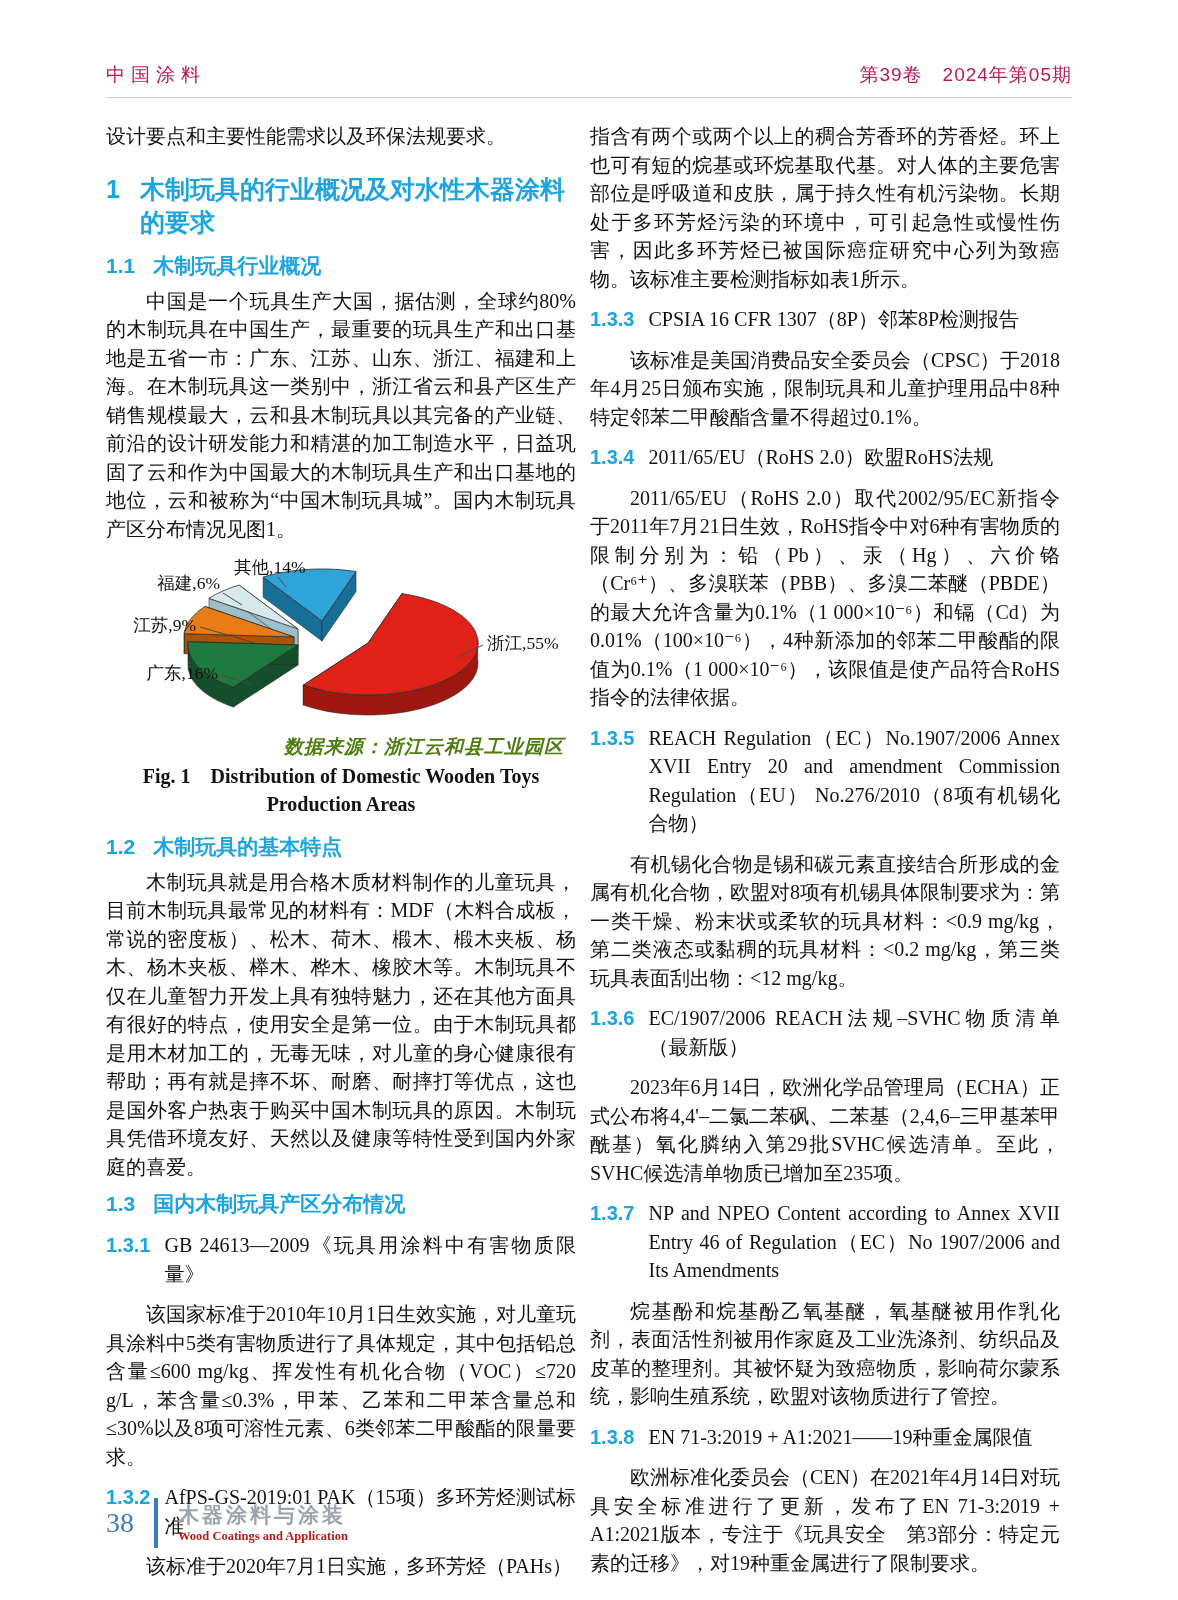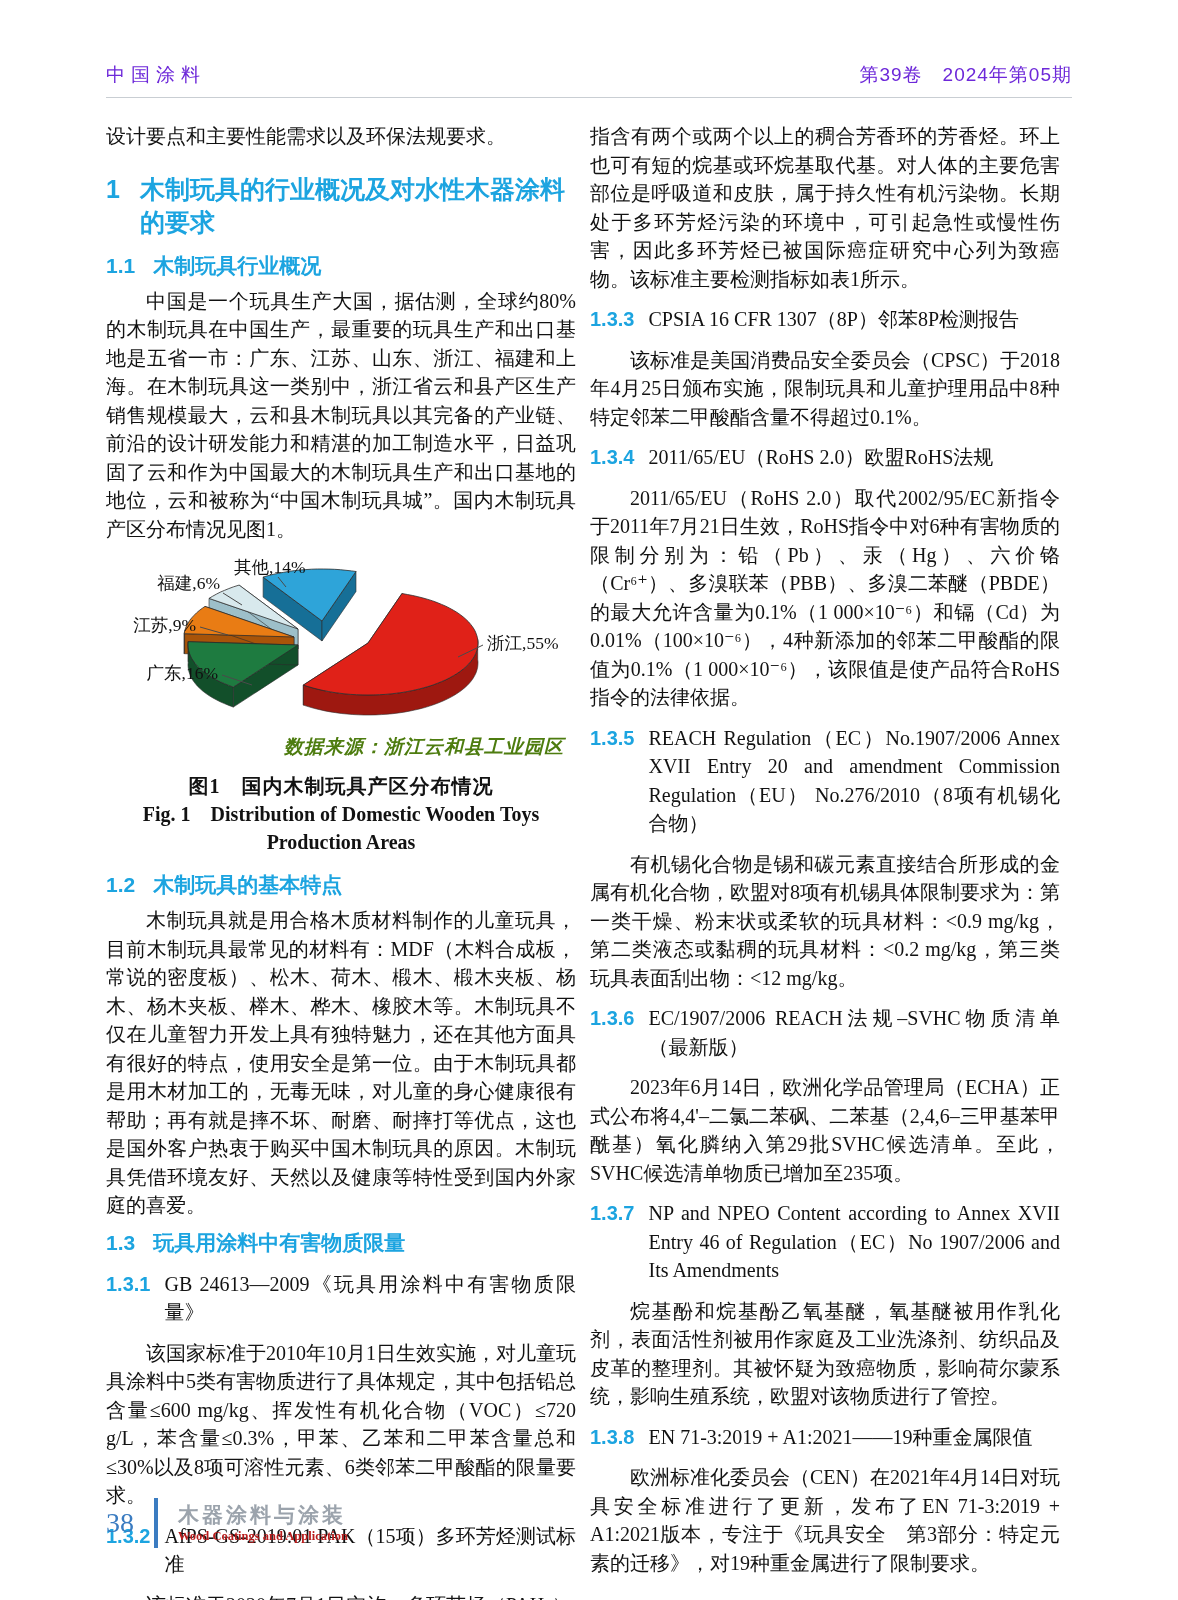--- a/index.html
+++ b/index.html
@@ -1,21 +1,21 @@
 <!DOCTYPE html>
 <html><head>
 <meta charset="utf-8">
 <style>
   html,body{margin:0;padding:0;background:#ffffff;}
   .page{position:relative;width:1178px;height:1600px;background:#fff;box-sizing:border-box;
         padding:62px 106px 0 106px;overflow:hidden;
         font-family:"Liberation Serif","DejaVu Serif",serif;color:#121212;}
   
   .hdr{display:flex;justify-content:space-between;align-items:flex-end;
-       color:#6d28d9;font-family:"Liberation Sans","DejaVu Sans",sans-serif;
+       color:#be185d;font-family:"Liberation Sans","DejaVu Sans",sans-serif;
        font-size:19px;padding-bottom:9px;border-bottom:1.5px solid #c9ced3;gap:43px;}
   .hdr .jn{letter-spacing:6px;}
   .hdr .iss{letter-spacing:1px;}
   
   .cols{display:flex;gap:14px;margin-top:24px;}
   .col{width:470px;font-size:20px;line-height:28.5px;text-align:justify;}
   .p{text-indent:2em;margin:0;}
   .pc{text-indent:0;margin:0;}
   .h1{display:flex;gap:20px;color:#1ca4e0;font-family:"Liberation Sans","DejaVu Sans",sans-serif;
       font-weight:700;font-size:25px;line-height:33px;margin:22px 0 12px;text-align:left;}
@@ -103,33 +103,32 @@
               <text x="112" y="122" text-anchor="end" font-size="17.5" fill="#111" font-family="&quot;Liberation Serif&quot;,&quot;DejaVu Serif&quot;,serif">广东,16%</text>
               <polyline points="94.0,70.0 122.0,78.0" fill="none" stroke="#4a4a4a" stroke-width="1"></polyline>
               <text x="90" y="74" text-anchor="end" font-size="17.5" fill="#111" font-family="&quot;Liberation Serif&quot;,&quot;DejaVu Serif&quot;,serif">江苏,9%</text>
               <polyline points="117.0,36.0 136.0,48.0" fill="none" stroke="#4a4a4a" stroke-width="1"></polyline>
               <text x="114" y="32" text-anchor="end" font-size="17.5" fill="#111" font-family="&quot;Liberation Serif&quot;,&quot;DejaVu Serif&quot;,serif">福建,6%</text>
               <polyline points="172.0,20.0 180.0,30.0" fill="none" stroke="#4a4a4a" stroke-width="1"></polyline>
               <text x="128" y="16" text-anchor="start" font-size="17.5" fill="#111" font-family="&quot;Liberation Serif&quot;,&quot;DejaVu Serif&quot;,serif">其他,14%</text>
             </svg>
           </div>
         <div class="src">数据来源：浙江云和县工业园区</div>
-        <div class="capzh">图1　国内木制玩具产区分布情况</div>
         <div class="capen">Fig. 1　Distribution of Domestic Wooden Toys Production Areas</div>
       </div>
 
       <div class="h2">
         <span>1.2</span>
         <span>木制玩具的基本特点</span>
       </div>
       <p class="p">木制玩具就是用合格木质材料制作的儿童玩具，目前木制玩具最常见的材料有：MDF（木料合成板，常说的密度板）、松木、荷木、椴木、椴木夹板、杨木、杨木夹板、榉木、桦木、橡胶木等。木制玩具不仅在儿童智力开发上具有独特魅力，还在其他方面具有很好的特点，使用安全是第一位。由于木制玩具都是用木材加工的，无毒无味，对儿童的身心健康很有帮助；再有就是摔不坏、耐磨、耐摔打等优点，这也是国外客户热衷于购买中国木制玩具的原因。木制玩具凭借环境友好、天然以及健康等特性受到国内外家庭的喜爱。</p>
 
       <div class="h2">
         <span>1.3</span>
-        <span>玩具用涂料中有害物质限量</span>
+        <span>国内木制玩具产区分布情况</span>
       </div>
 
       <div class="h3">
         <span class="n">1.3.1</span>
         <span class="t">GB 24613—2009《玩具用涂料中有害物质限量》</span>
       </div>
       <p class="p">该国家标准于2010年10月1日生效实施，对儿童玩具涂料中5类有害物质进行了具体规定，其中包括铅总含量≤600 mg/kg、挥发性有机化合物（VOC）≤720 g/L，苯含量≤0.3%，甲苯、乙苯和二甲苯含量总和≤30%以及8项可溶性元素、6类邻苯二甲酸酯的限量要求。</p>
 
       <div class="h3">
         <span class="n">1.3.2</span>

